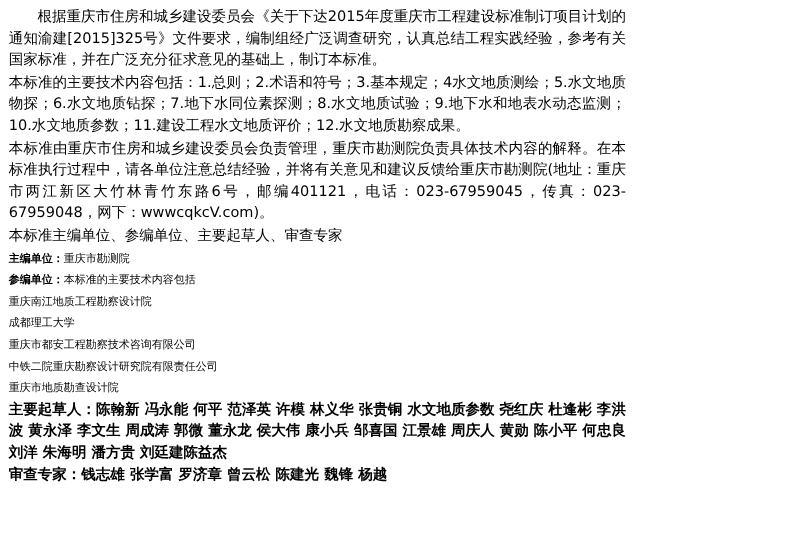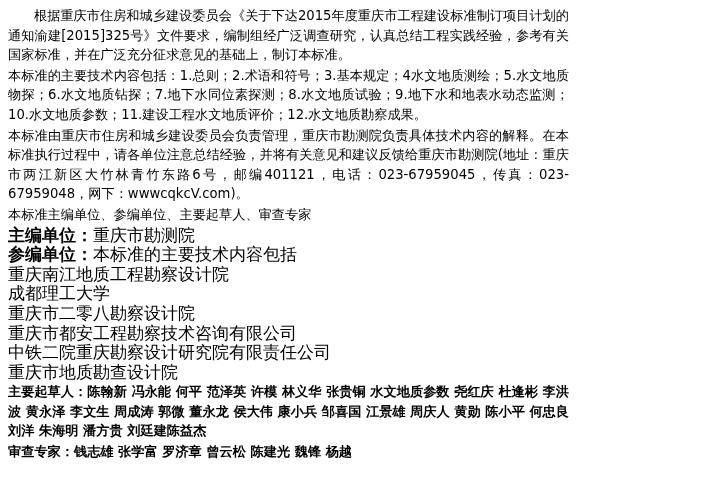--- a/index.html
+++ b/index.html
@@ -27,21 +27,21 @@
     text-justify: inter-ideograph;
     letter-spacing: 0px;
   }
   .para-first {
     text-indent: 26px;
   }
   .bold {
     font-weight: bold;
   }
   .unit-line {
-    font-size: 17px;
+    font-size: 10px;
     line-height: 19.6px;
     margin: 0;
   }
   .label {
     font-weight: bold;
   }
 </style>
 </head>
 <body>
 
@@ -53,21 +53,20 @@
 
   <p>本标准由重庆市住房和城乡建设委员会负责管理，重庆市勘测院负责具体技术内容的解释。在本标准执行过程中，请各单位注意总结经验，并将有关意见和建议反馈给重庆市勘测院(地址：重庆市两江新区大竹林青竹东路6号，邮编401121，电话：023-67959045，传真：023-67959048，网下：wwwcqkcV.com)。</p>
 
   <p>本标准主编单位、参编单位、主要起草人、审查专家</p>
 
   <p class="unit-line"><span class="label">主编单位：</span><span>重庆市勘测院</span></p>
 
   <p class="unit-line"><span class="label">参编单位：</span><span>本标准的主要技术内容包括</span></p>
   <p class="unit-line">重庆南江地质工程勘察设计院</p>
   <p class="unit-line">成都理工大学</p>
-  <p class="unit-line">重庆市二零八勘察设计院</p>
   <p class="unit-line">重庆市都安工程勘察技术咨询有限公司</p>
   <p class="unit-line">中铁二院重庆勘察设计研究院有限责任公司</p>
   <p class="unit-line">重庆市地质勘查设计院</p>
 
   <p><span class="label">主要起草人：</span><span class="bold">陈翰新 冯永能 何平 范泽英 许模 林义华 张贵铜 水文地质参数 尧红庆 杜逢彬 李洪波 黄永泽 李文生 周成涛 郭微 董永龙 侯大伟 康小兵 邹喜国 江景雄 周庆人 黄勋 陈小平 何忠良 刘洋 朱海明 潘方贵 刘廷建陈益杰</span></p>
 
   <p><span class="label">审查专家：</span><span class="bold">钱志雄 张学富 罗济章 曾云松 陈建光 魏锋 杨越</span></p>
 
 </div>
 

